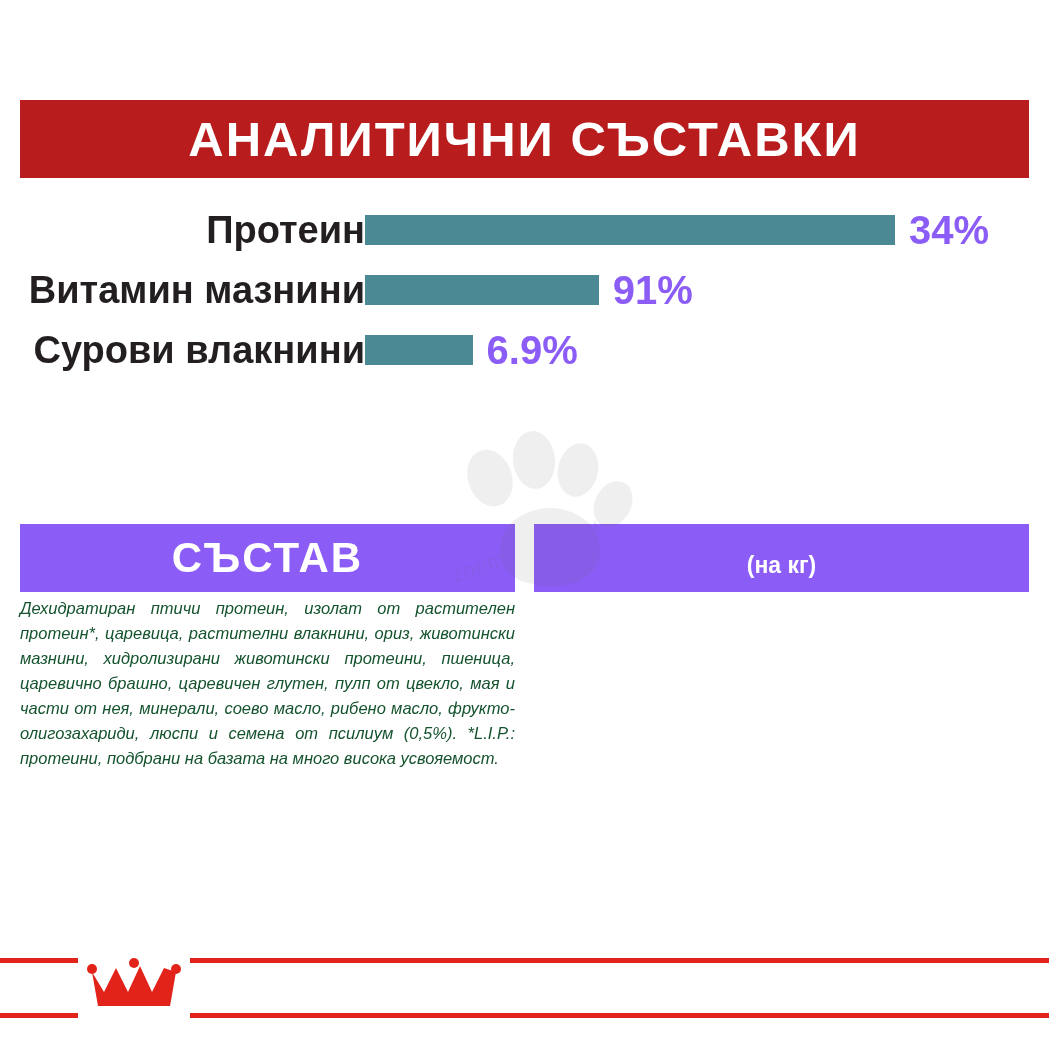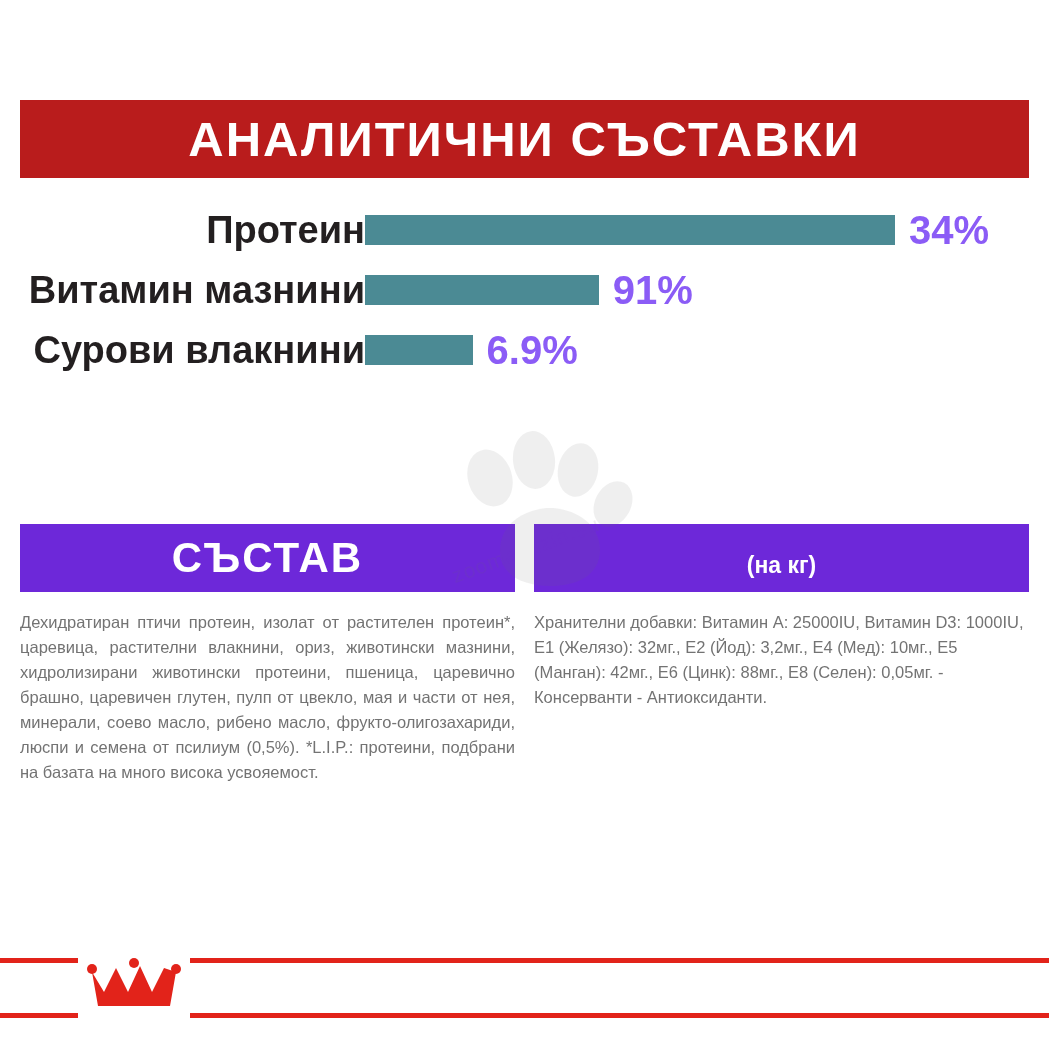--- a/index.html
+++ b/index.html
@@ -116,43 +116,44 @@
   .panel {
     position: absolute;
     top: 524px;
     width: 495px;
   }
   #panel-composition { left: 20px; }
   #panel-additives  { left: 534px; }
 
   .panel-head {
     height: 68px;
-    background: #6d28d9;
+    background: #8b5cf6;
     display: flex;
     align-items: center;
     justify-content: center;
     gap: 10px;
   }
   .panel-head .band-title {
     font-size: 42px;
     line-height: 42px;
   }
   .panel-head .sub {
     color: #ffffff;
     font-size: 23px;
     font-weight: bold;
     position: relative;
     top: 7px;
   }
   .panel-body {
-    padding-top: 18px;
+    padding-top: 4px;
     font-size: 16.5px;
     line-height: 25px;
     text-align: justify;
-    color: #737373;
+    color: #14532d;
+    font-style: italic;
   }
   #panel-additives .panel-body { text-align: left; }
 
   
   .footer-rule {
     position: absolute;
     left: 0;
     top: 958px;
     width: 1049px;
     height: 5px;
@@ -225,21 +226,20 @@
     <div class="panel-head">
       <span class="band-title">СЪСТАВ</span>
     </div>
     <div class="panel-body">Дехидратиран птичи протеин, изолат от растителен протеин*, царевица, растителни влакнини, ориз, животински мазнини, хидролизирани животински протеини, пшеница, царевично брашно, царевичен глутен, пулп от цвекло, мая и части от нея, минерали, соево масло, рибено масло, фрукто-олигозахариди, люспи и семена от псилиум (0,5%). *L.I.P.: протеини, подбрани на базата на много висока усвояемост.</div>
   </div>
 
   <div class="panel" id="panel-additives">
     <div class="panel-head">
       <span class="sub">(на кг)</span>
     </div>
-    <div class="panel-body">Хранителни добавки: Витамин A: 25000IU, Витамин D3: 1000IU, E1 (Желязо): 32мг., E2 (Йод): 3,2мг., E4 (Мед): 10мг., E5 (Манган): 42мг., E6 (Цинк): 88мг., E8 (Селен): 0,05мг. - Консерванти - Антиоксиданти.</div>
   </div>
 
   <div class="footer-rule"></div>
   <div class="footer-rule second"></div>
   <div class="crown-wrap">
     <svg width="96" height="56" viewBox="0 0 96 56">
       <path d="M6 14 L18 34 L30 10 L42 34 L54 8 L66 34 L78 10 L90 14 L84 48 L12 48 Z" fill="#e2231a"></path>
       <circle cx="6" cy="11" r="5" fill="#e2231a"></circle>
       <circle cx="48" cy="5" r="5" fill="#e2231a"></circle>
       <circle cx="90" cy="11" r="5" fill="#e2231a"></circle>

